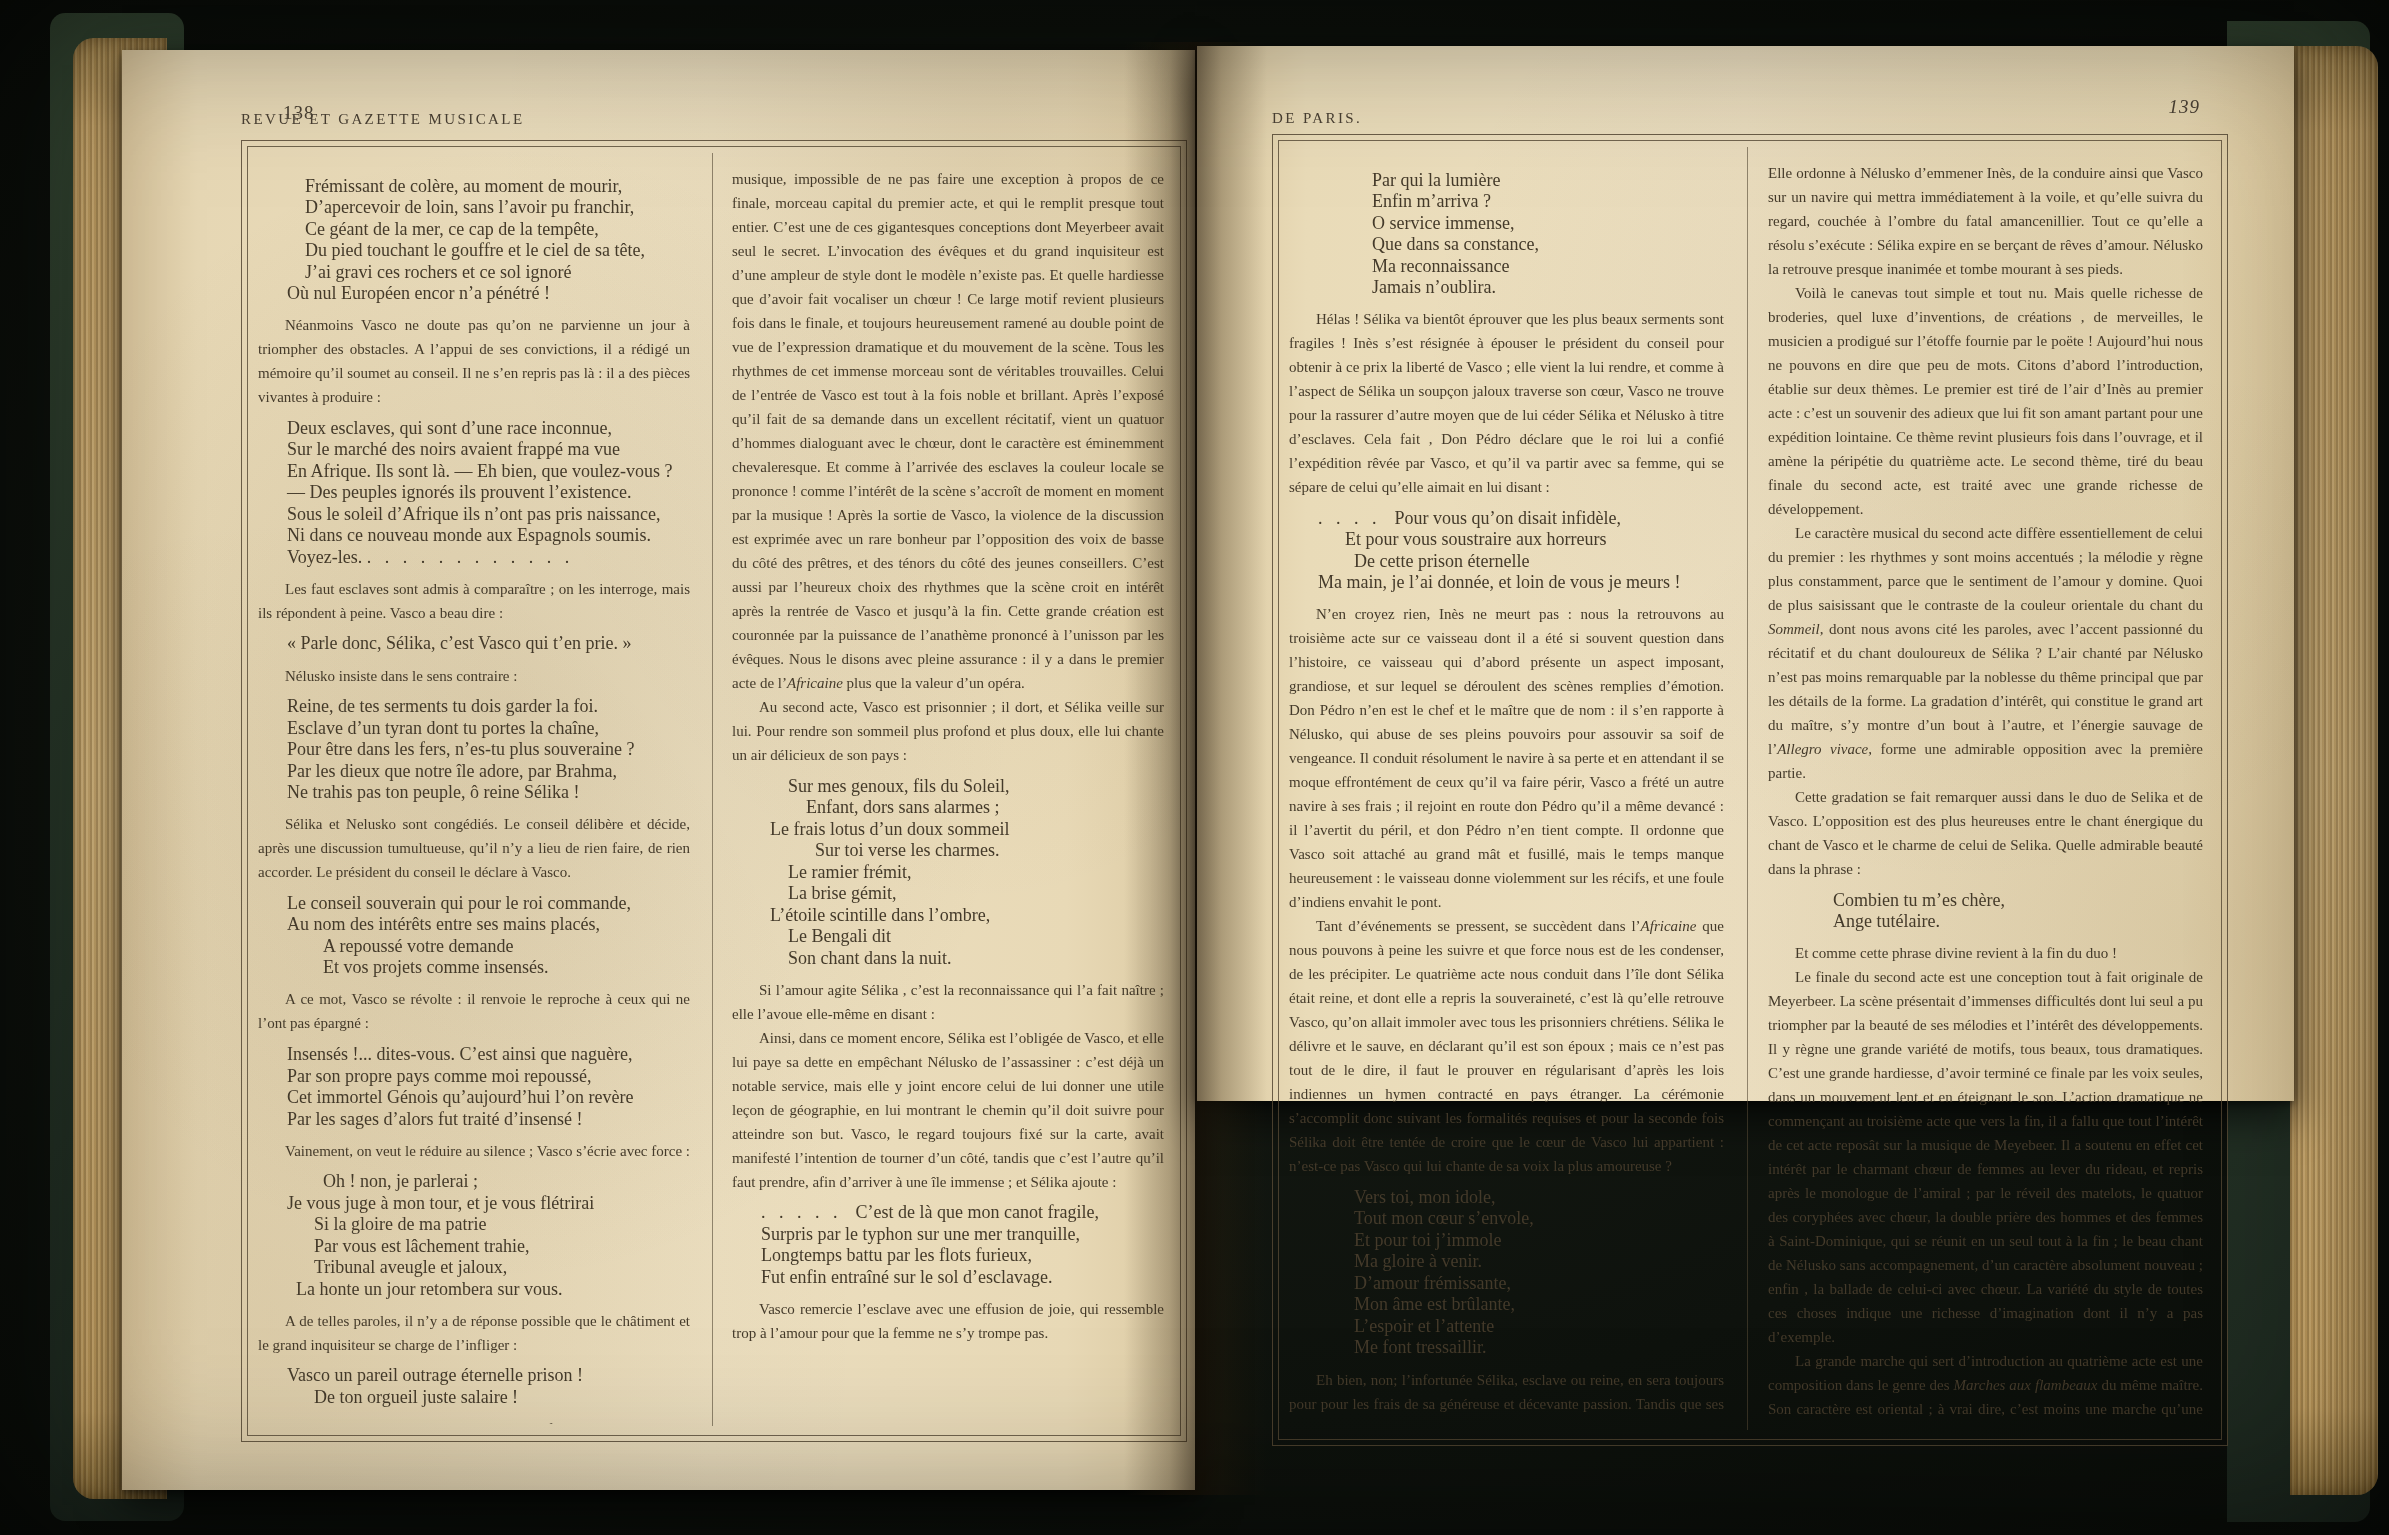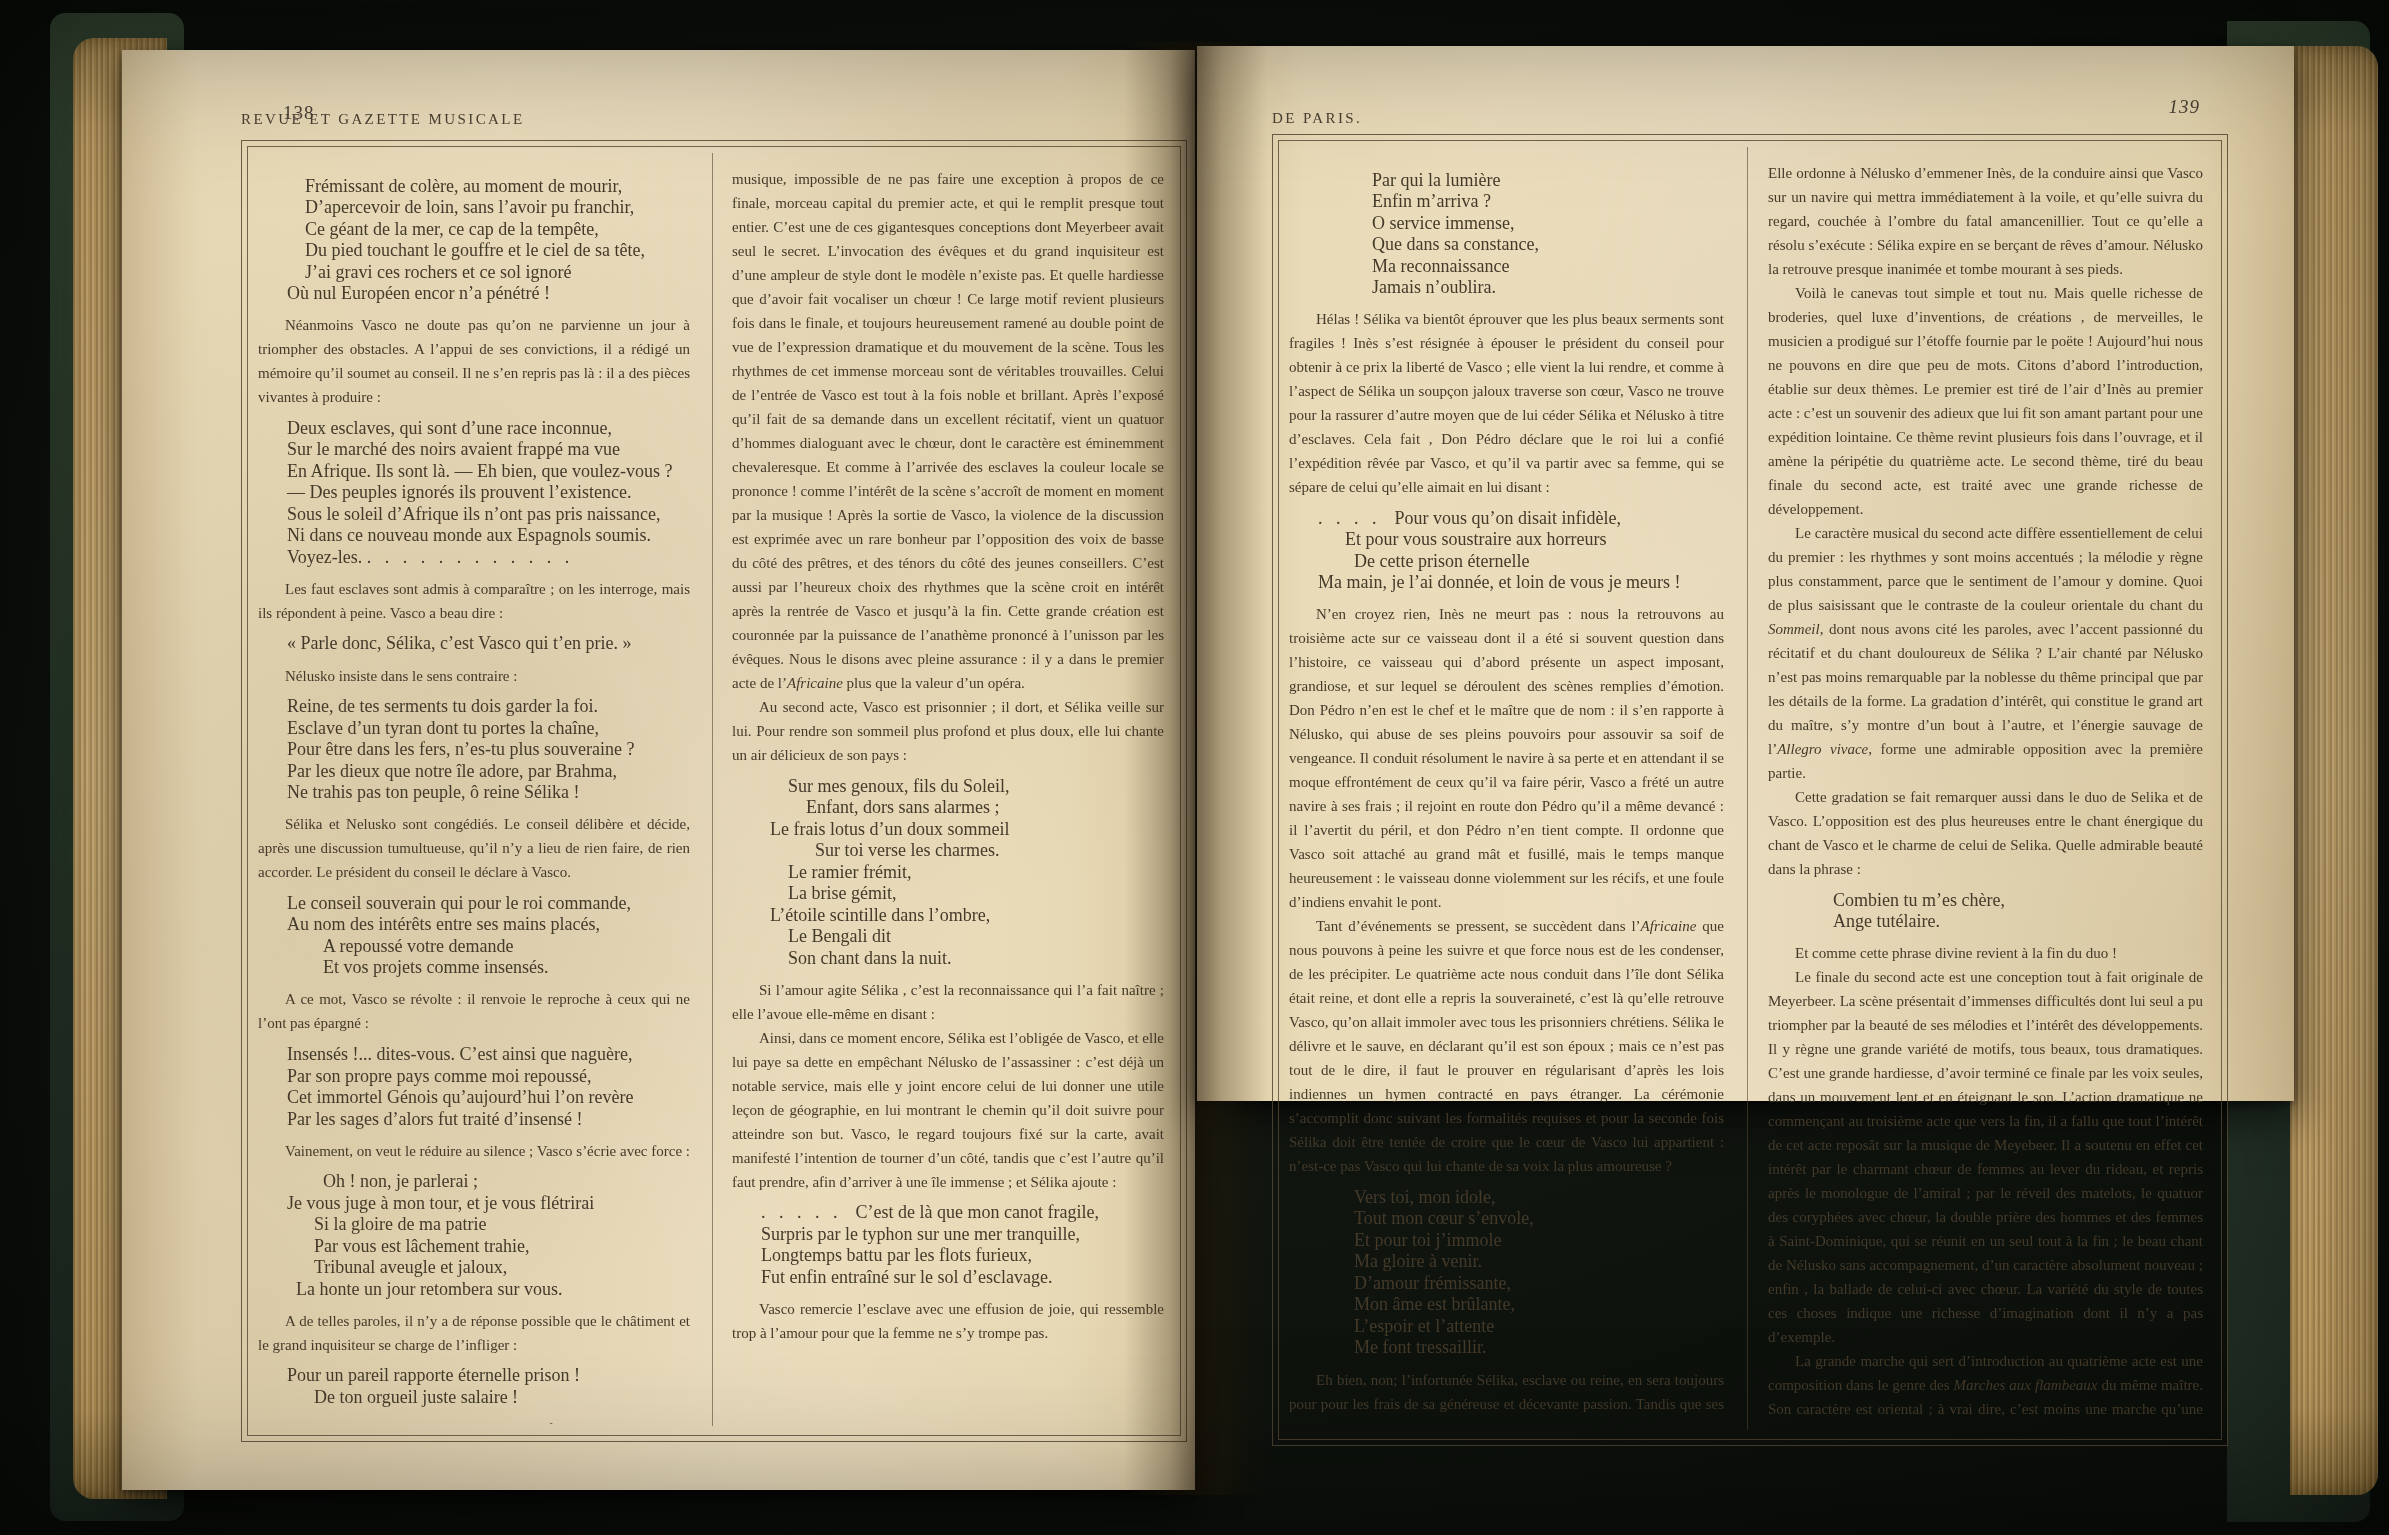--- a/index.html
+++ b/index.html
@@ -93,21 +93,21 @@
 Cet immortel Génois qu’aujourd’hui l’on revère
 Par les sages d’alors fut traité d’insensé !</div>
         <div class="para">Vainement, on veut le réduire au silence ; Vasco s’écrie avec force :</div>
         <div class="verse">        Oh ! non, je parlerai ;
 Je vous juge à mon tour, et je vous flétrirai
       Si la gloire de ma patrie
       Par vous est lâchement trahie,
       Tribunal aveugle et jaloux,
   La honte un jour retombera sur vous.</div>
         <div class="para">A de telles paroles, il n’y a de réponse possible que le châtiment et le grand inquisiteur se charge de l’infliger :</div>
-        <div class="verse">Pour un pareil rapporte éternelle prison !
+        <div class="verse">Vasco un pareil outrage éternelle prison !
       De ton orgueil juste salaire !</div>
         <div class="para">Telle est la conclusion d’une scène magnifique, sans exemple au théâtre, et dans laquelle le poëte a fourni au compositeur un texte admirable dont celui-ci a profité avec toute la puissance du génie. Quoique notre dessein soit de parcourir sommairement tout l’ouvrage, sans nous arrêter à l’analyse des beautés de la</div>
       </div>
     <div class="col" style="left:610px;top:117px;width:432px;height:1257px;" lang="fr">
         <div class="para noindent">musique, impossible de ne pas faire une exception à propos de ce finale, morceau capital du premier acte, et qui le remplit presque tout entier. C’est une de ces gigantesques conceptions dont Meyerbeer avait seul le secret. L’invocation des évêques et du grand inquisiteur est d’une ampleur de style dont le modèle n’existe pas. Et quelle hardiesse que d’avoir fait vocaliser un chœur ! Ce large motif revient plusieurs fois dans le finale, et toujours heureusement ramené au double point de vue de l’expression dramatique et du mouvement de la scène. Tous les rhythmes de cet immense morceau sont de véritables trouvailles. Celui de l’entrée de Vasco est tout à la fois noble et brillant. Après l’exposé qu’il fait de sa demande dans un excellent récitatif, vient un quatuor d’hommes dialoguant avec le chœur, dont le caractère est éminemment chevaleresque. Et comme à l’arrivée des esclaves la couleur locale se prononce ! comme l’intérêt de la scène s’accroît de moment en moment par la musique ! Après la sortie de Vasco, la violence de la discussion est exprimée avec un rare bonheur par l’opposition des voix de basse du côté des prêtres, et des ténors du côté des jeunes conseillers. C’est aussi par l’heureux choix des rhythmes que la scène croit en intérêt après la rentrée de Vasco et jusqu’à la fin. Cette grande création est couronnée par la puissance de l’anathème prononcé à l’unisson par les évêques. Nous le disons avec pleine assurance : il y a dans le premier acte de l’<i>Africaine</i> plus que la valeur d’un opéra.</div>
         <div class="para">Au second acte, Vasco est prisonnier ; il dort, et Sélika veille sur lui. Pour rendre son sommeil plus profond et plus doux, elle lui chante un air délicieux de son pays :</div>
         <div class="verse">      Sur mes genoux, fils du Soleil,
           Enfant, dors sans alarmes ;
   Le frais lotus d’un doux sommeil
             Sur toi verse les charmes.

